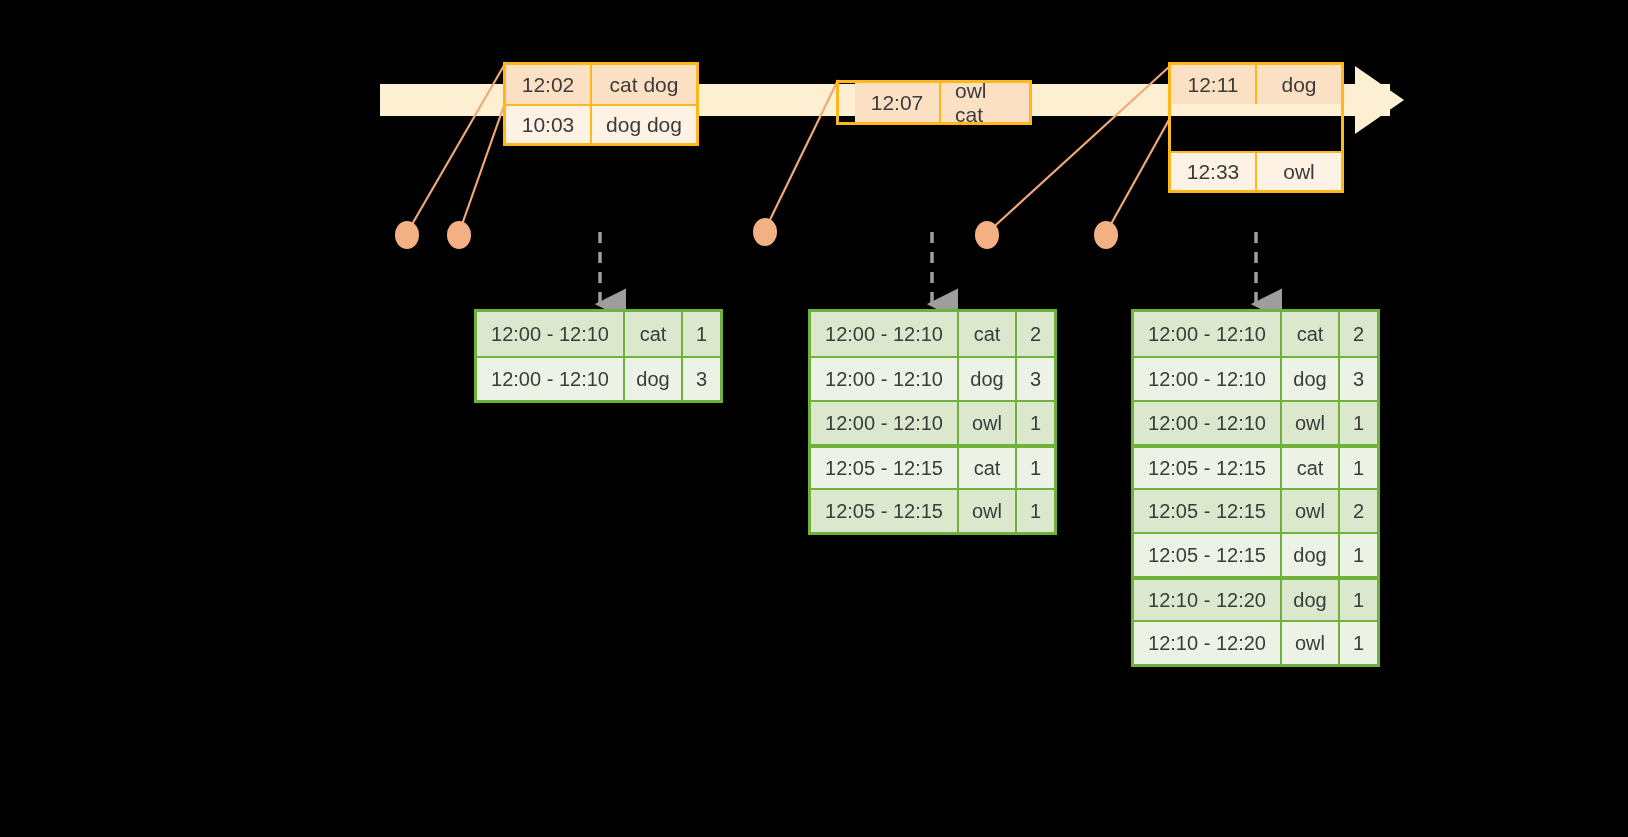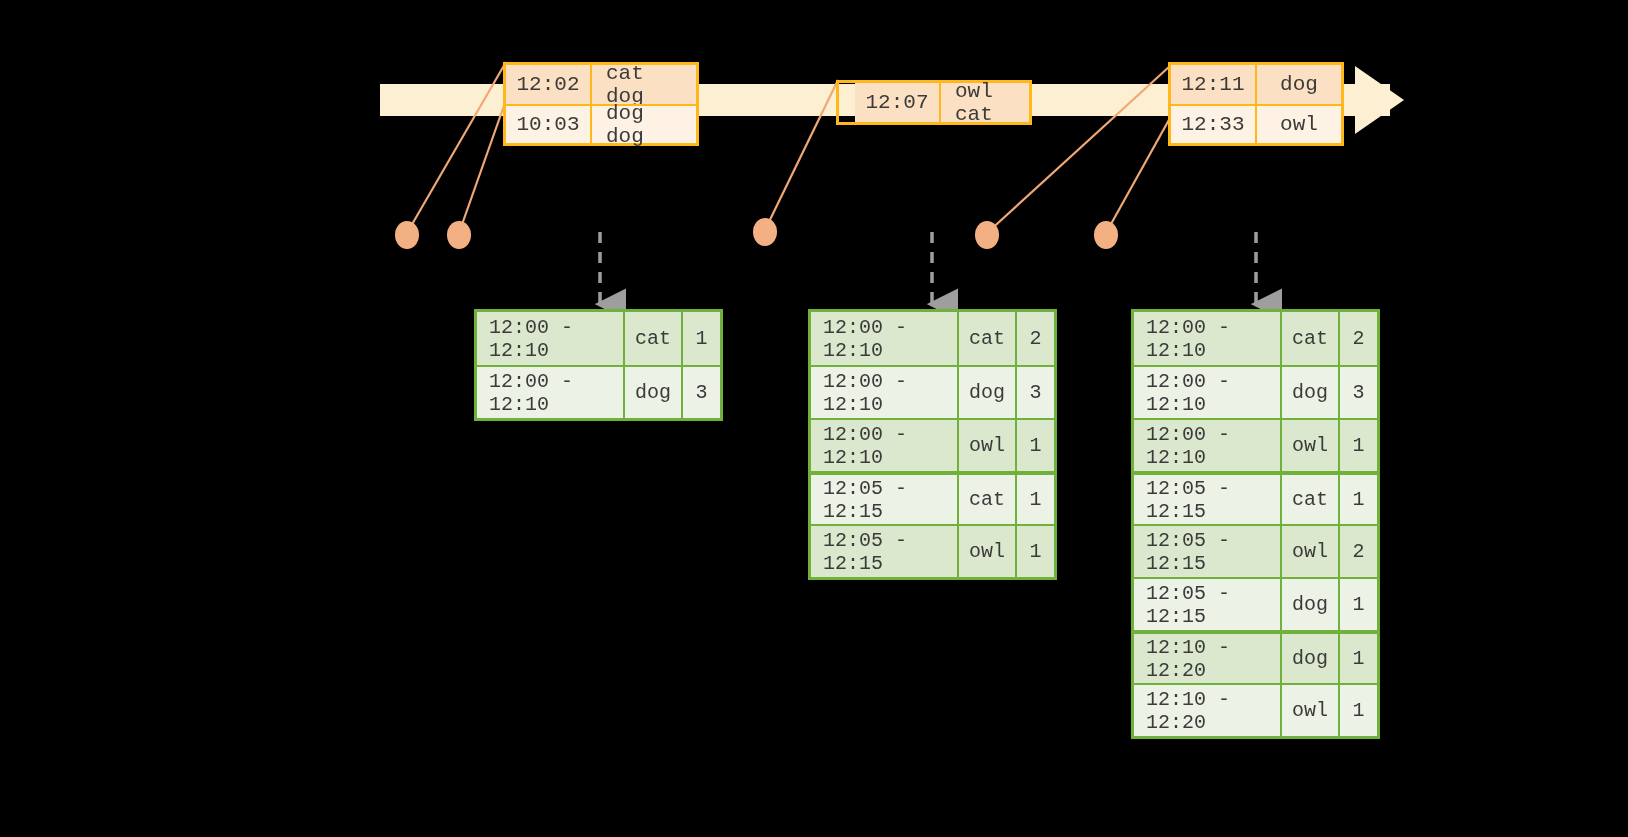--- a/index.html
+++ b/index.html
@@ -6,21 +6,21 @@
     margin: 0;
     padding: 0;
     background: #000000;
   }
   #stage {
     position: relative;
     width: 1628px;
     height: 837px;
     background: #000000;
     overflow: hidden;
-    font-family: Liberation Mono, monospace;
+    font-family: Liberation Sans, sans-serif;
   }
   
   #timeline-svg {
     position: absolute;
     left: 0;
     top: 0;
     width: 1628px;
     height: 837px;
     pointer-events: none;
   }
@@ -65,21 +65,21 @@
   
   .result-table {
     position: absolute;
     border: 3px solid #6FB13B;
     box-sizing: border-box;
     display: flex;
     flex-direction: column;
   }
   .res-row {
     display: flex;
-    height: 53px;
+    height: 44px;
     box-sizing: border-box;
   }
   .res-row + .res-row {
     border-top: 2px solid #6FB13B;
   }
   .res-win {
     box-sizing: border-box;
     border-right: 2px solid #6FB13B;
     display: flex;
     align-items: center;
@@ -160,21 +160,21 @@
     </div>
   </div>
 
   <div class="event-box" style="left:836px; top:80px; width:196px;padding-left:16px;">
     <div class="event-row tone-a">
       <div class="event-time">12:07</div>
       <div class="event-words">owl cat</div>
     </div>
   </div>
 
-  <div class="event-box" style="left:1168px; top:62px; width:176px;">
+  <div class="event-box" style="left:1168px; top:62px; width:176px;gap:47px;">
     <div class="event-row tone-a">
       <div class="event-time">12:11</div>
       <div class="event-words">dog</div>
     </div>
     <div class="event-row tone-b">
       <div class="event-time">12:33</div>
       <div class="event-words">owl</div>
     </div>
   </div>
 

